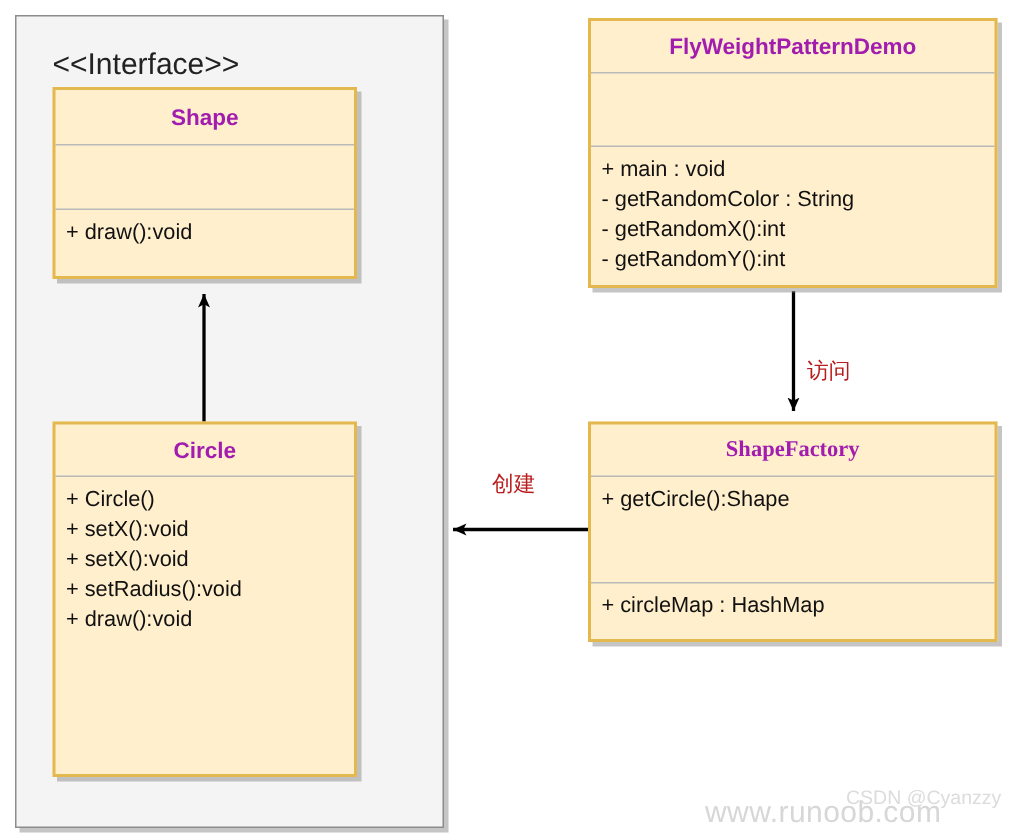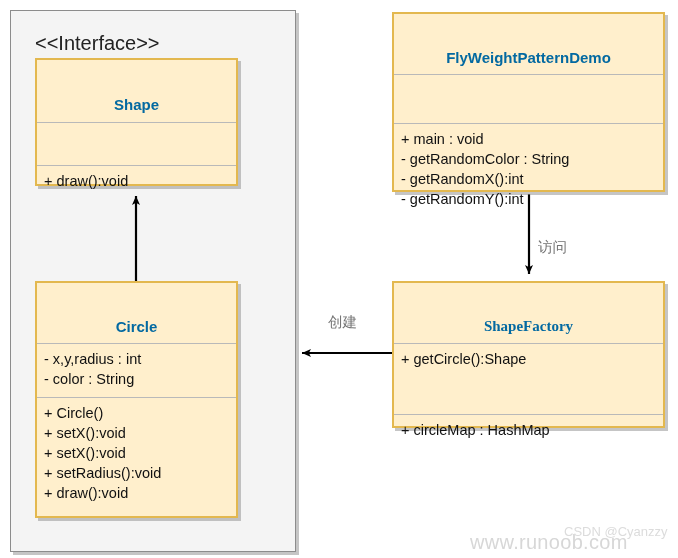--- a/index.html
+++ b/index.html
@@ -36,26 +36,25 @@
     position: absolute;
     background: #ffefcc;
     border: 2px solid #e3b84f;
     box-sizing: border-box;
     box-shadow: 3px 3px 0 0 rgba(150,150,150,0.55);
   }
   .uml-title {
     text-align: center;
     font-weight: bold;
     font-size: 15px;
-    color: #0369a1;
+    color: #a21caf;
     box-sizing: border-box;
     display: flex;
     align-items: center;
     justify-content: center;
-    margin-top: 26px;
   }
   .uml-compartment {
     border-top: 1px solid #b9b9b9;
     box-sizing: border-box;
     padding: 5px 7px 4px 7px;
   }
   .uml-line {
     font-size: 14.5px;
     line-height: 20px;
     color: #111111;
@@ -76,21 +75,21 @@
     position: absolute;
     left: 0;
     top: 0;
     width: 678px;
     height: 558px;
     pointer-events: none;
   }
   .edge-label {
     position: absolute;
     font-size: 14.5px;
-    color: #737373;
+    color: #b91c1c;
     white-space: nowrap;
   }
 
   
   .wm-runoob {
     position: absolute;
     left: 470px;
     top: 531px;
     font-size: 20px;
     color: #d7d7d7;
@@ -145,24 +144,20 @@
   <div class="uml-class" style="left:35px; top:58px; width:203px; height:128px;">
     <div class="uml-title" style="height:36px;">Shape</div>
     <div class="uml-compartment" style="height:43px;"></div>
     <div class="uml-compartment" style="height:45px;">
       <div class="uml-line">+ draw():void</div>
     </div>
   </div>
 
   <div class="uml-class" style="left:35px; top:281px; width:203px; height:237px;">
     <div class="uml-title" style="height:34px;">Circle</div>
-    <div class="uml-compartment" style="height:54px;">
-      <div class="uml-line">- x,y,radius : int</div>
-      <div class="uml-line">- color : String</div>
-    </div>
     <div class="uml-compartment" style="height:188px;">
       <div class="uml-line">+ Circle()</div>
       <div class="uml-line">+ setX():void</div>
       <div class="uml-line">+ setX():void</div>
       <div class="uml-line">+ setRadius():void</div>
       <div class="uml-line">+ draw():void</div>
     </div>
   </div>
 
   <div class="uml-class" style="left:392px; top:12px; width:273px; height:180px;">

